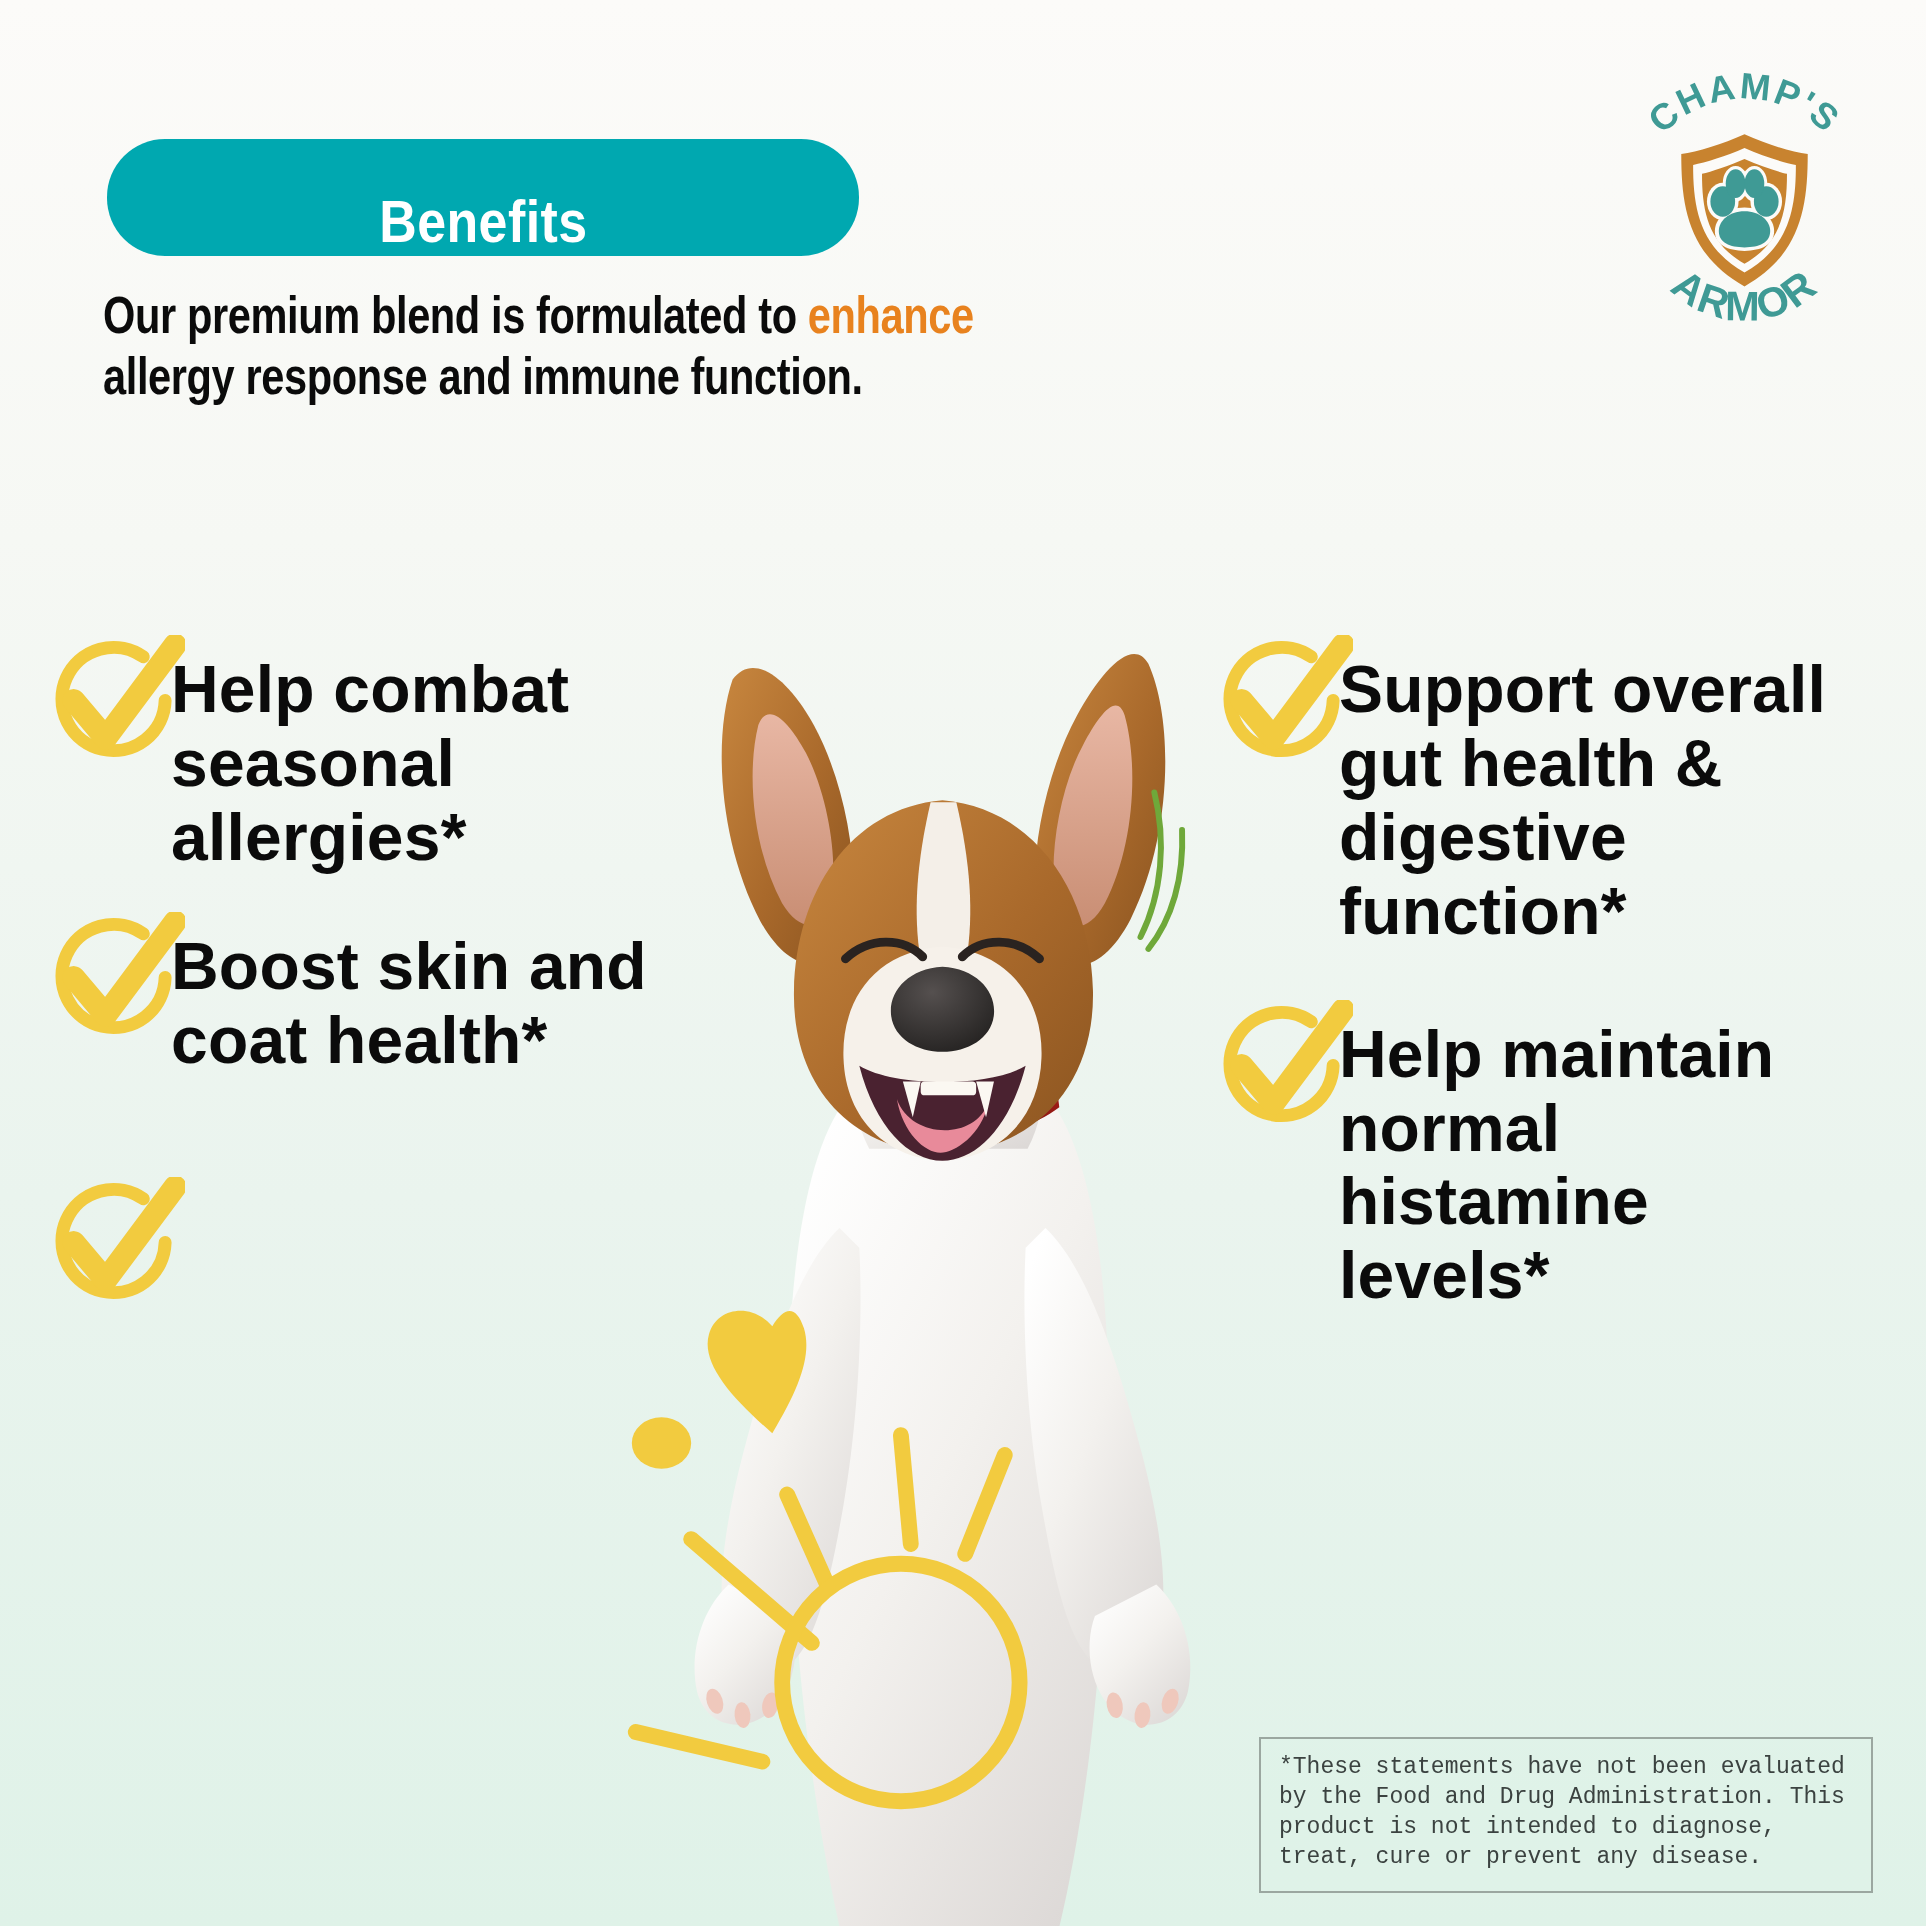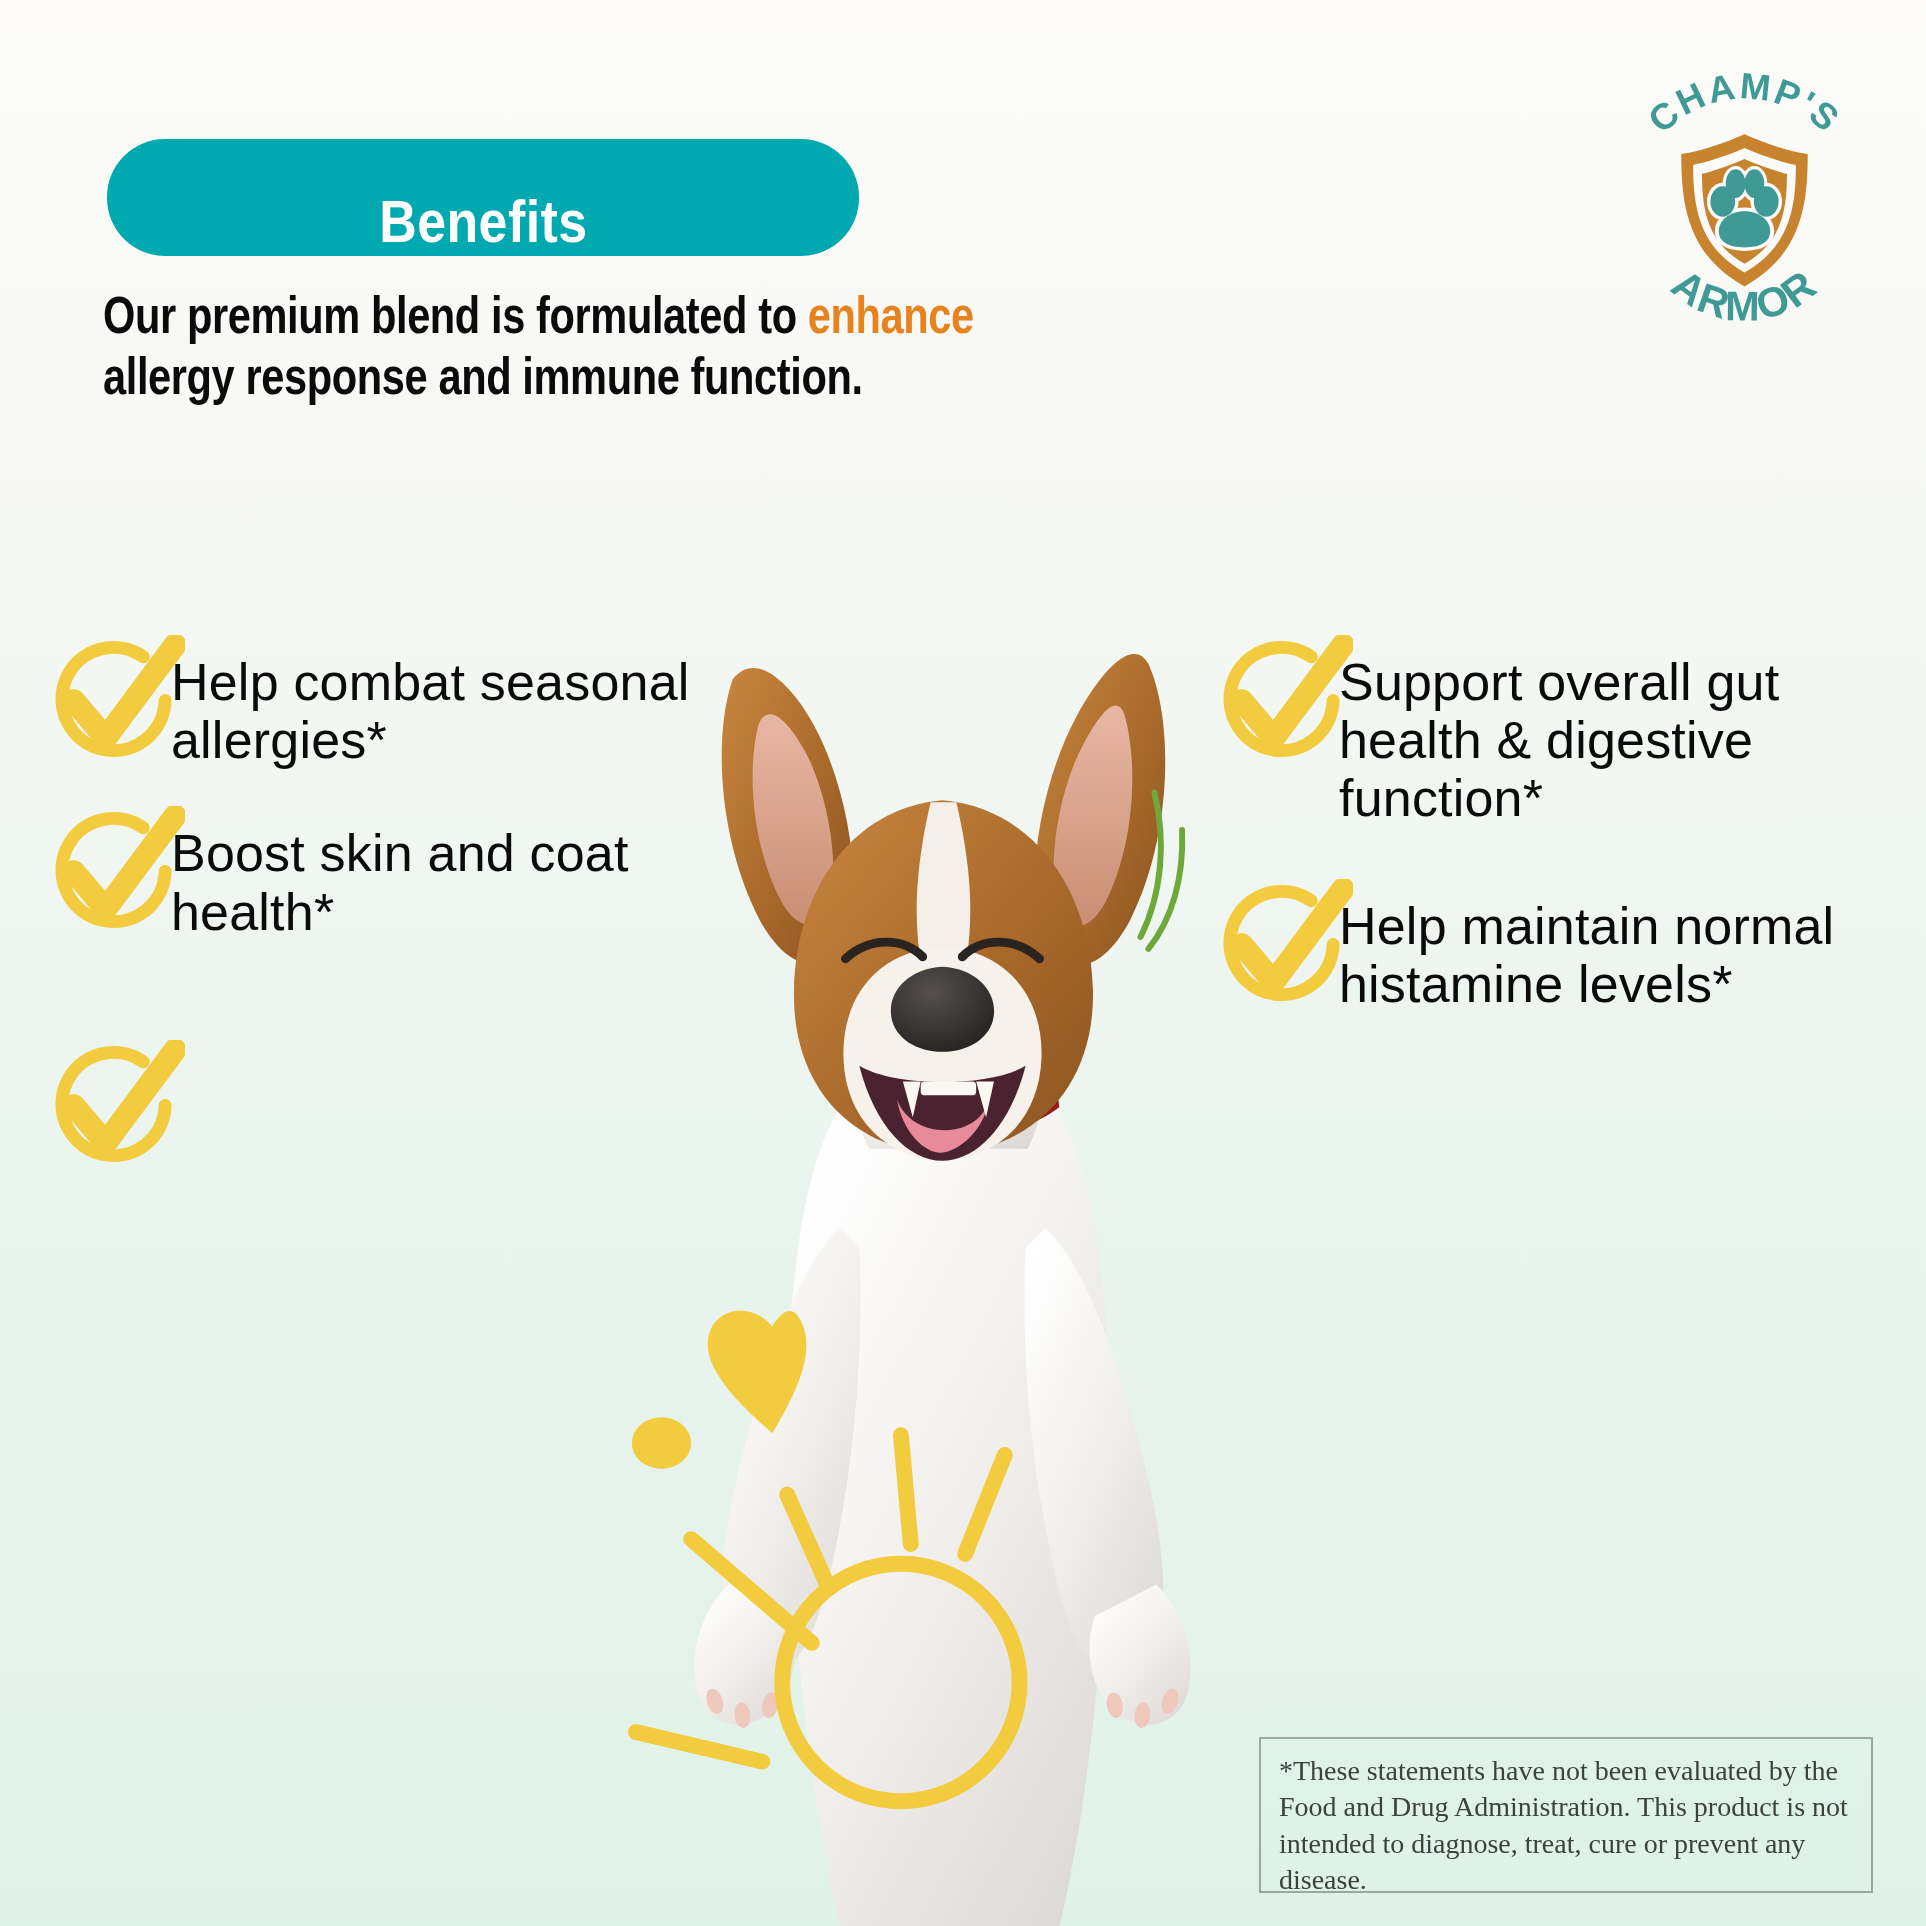--- a/index.html
+++ b/index.html
@@ -43,21 +43,21 @@
   #col-left  .benefit:nth-child(1){ margin-bottom:55px; }
   #col-left  .benefit:nth-child(2){ margin-bottom:117px; }
   #col-right .benefit:nth-child(1){ margin-bottom:69px; }
 
   .benefit .check-icon{
     position:absolute; left:0; top:-18px; width:137px; height:131px;
   }
   .benefit .check-icon svg{ width:100%; height:100%; display:block; }
   .benefit .btxt{
     display:block; margin-left:123px;
-    font-size:52px; font-weight:400; line-height:1.12;
+    font-size:66px; font-weight:700; line-height:1.12;
     color:#0B0B0B; letter-spacing:0.2px;
   }
 
   
   #dog-photo{
     position:absolute; left:594px; top:634px; width:693px; height:1293px;
     overflow:hidden;
   }
   #dog-photo svg{ width:100%; height:100%; display:block; }
 
@@ -68,22 +68,22 @@
   }
   #sunburst svg{ width:100%; height:100%; display:block; }
 
   
   #disclaimer{
     position:absolute; left:1259px; top:1737px; width:614px; height:156px;
     border:2px solid #9BA7A0; background:rgba(223,242,232,.55);
     padding:14px 18px;
   }
   #disclaimer .dtxt{
-    font-size:28px; line-height:1.30; color:#3B4240;
-    font-family:Liberation Serif, serif;
+    font-size:23px; line-height:1.30; color:#3B4240;
+    font-family:Liberation Mono, monospace;
   }
 </style>
 </head>
 <body>
 
 <div id="benefits-pill">
   <span class="lbl">Benefits</span>
 </div>
 
 <div id="headline">

